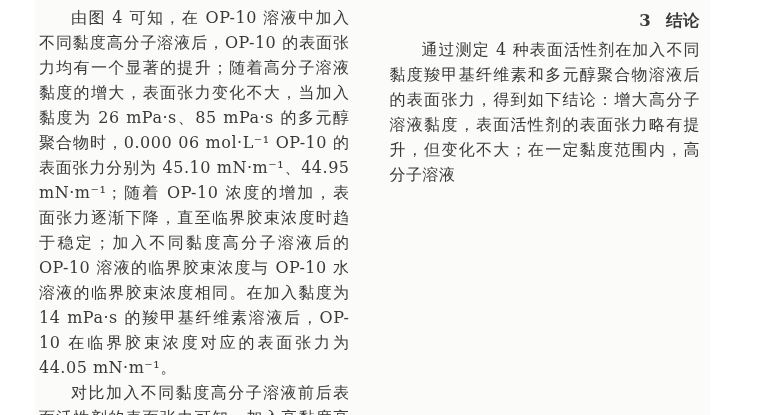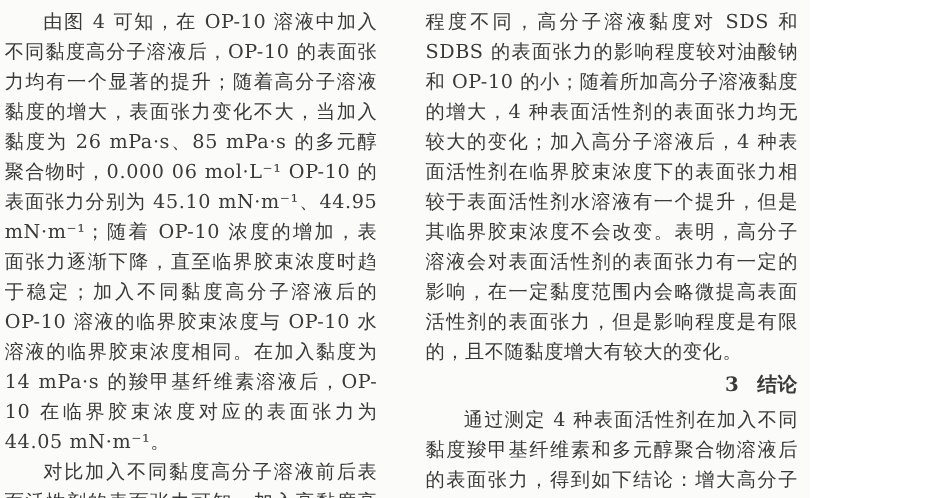--- a/index.html
+++ b/index.html
@@ -9,20 +9,21 @@
   .page {
     position: relative;
     width: 675px;
     height: 415px;
     background: #fbfbfa;
     color: #3a3a3a;
     font-family: "DejaVu Serif", "Liberation Serif", serif;
     overflow: hidden;
     box-sizing: border-box;
     padding: 5px 10px 0 4px;
+    margin-left: 35px;
   }
   .columns {
     display: flex;
     gap: 40px;
     align-items: flex-start;
   }
   .col {
     flex: 1 1 0;
     min-width: 0;
     font-size: 16px;
@@ -53,21 +54,20 @@
 
 <div class="page">
   <div class="columns">
 
     <div class="col">
       <p class="para indent">由图 4 可知，在 OP-10 溶液中加入不同黏度高分子溶液后，OP-10 的表面张力均有一个显著的提升；随着高分子溶液黏度的增大，表面张力变化不大，当加入黏度为 26 mPa·s、85 mPa·s 的多元醇聚合物时，0.000 06 mol·L⁻¹ OP-10 的表面张力分别为 45.10 mN·m⁻¹、44.95 mN·m⁻¹；随着 OP-10 浓度的增加，表面张力逐渐下降，直至临界胶束浓度时趋于稳定；加入不同黏度高分子溶液后的 OP-10 溶液的临界胶束浓度与 OP-10 水溶液的临界胶束浓度相同。在加入黏度为 14 mPa·s 的羧甲基纤维素溶液后，OP-10 在临界胶束浓度对应的表面张力为 44.05 mN·m⁻¹。</p>
       <p class="para indent">对比加入不同黏度高分子溶液前后表面活性剂的表面张力可知：加入高黏度高分子溶液后，4 种表面活性剂的表面张力均会有一个明显的提升，但是升高的</p>
     </div>
 
     <div class="col">
-      <p class="para">程度不同，高分子溶液黏度对 SDS 和 SDBS 的表面张力的影响程度较对油酸钠和 OP-10 的小；随着所加高分子溶液黏度的增大，4 种表面活性剂的表面张力均无较大的变化；加入高分子溶液后，4 种表面活性剂在临界胶束浓度下的表面张力相较于表面活性剂水溶液有一个提升，但是其临界胶束浓度不会改变。表明，高分子溶液会对表面活性剂的表面张力有一定的影响，在一定黏度范围内会略微提高表面活性剂的表面张力，但是影响程度是有限的，且不随黏度增大有较大的变化。</p>
       <h2 class="section-heading">
         <span class="heading-number">3</span><span class="heading-title">结论</span>
       </h2>
       <p class="para indent">通过测定 4 种表面活性剂在加入不同黏度羧甲基纤维素和多元醇聚合物溶液后的表面张力，得到如下结论：增大高分子溶液黏度，表面活性剂的表面张力略有提升，但变化不大；在一定黏度范围内，高分子溶液</p>
     </div>
 
   </div>
 </div>
 
 </body></html>

